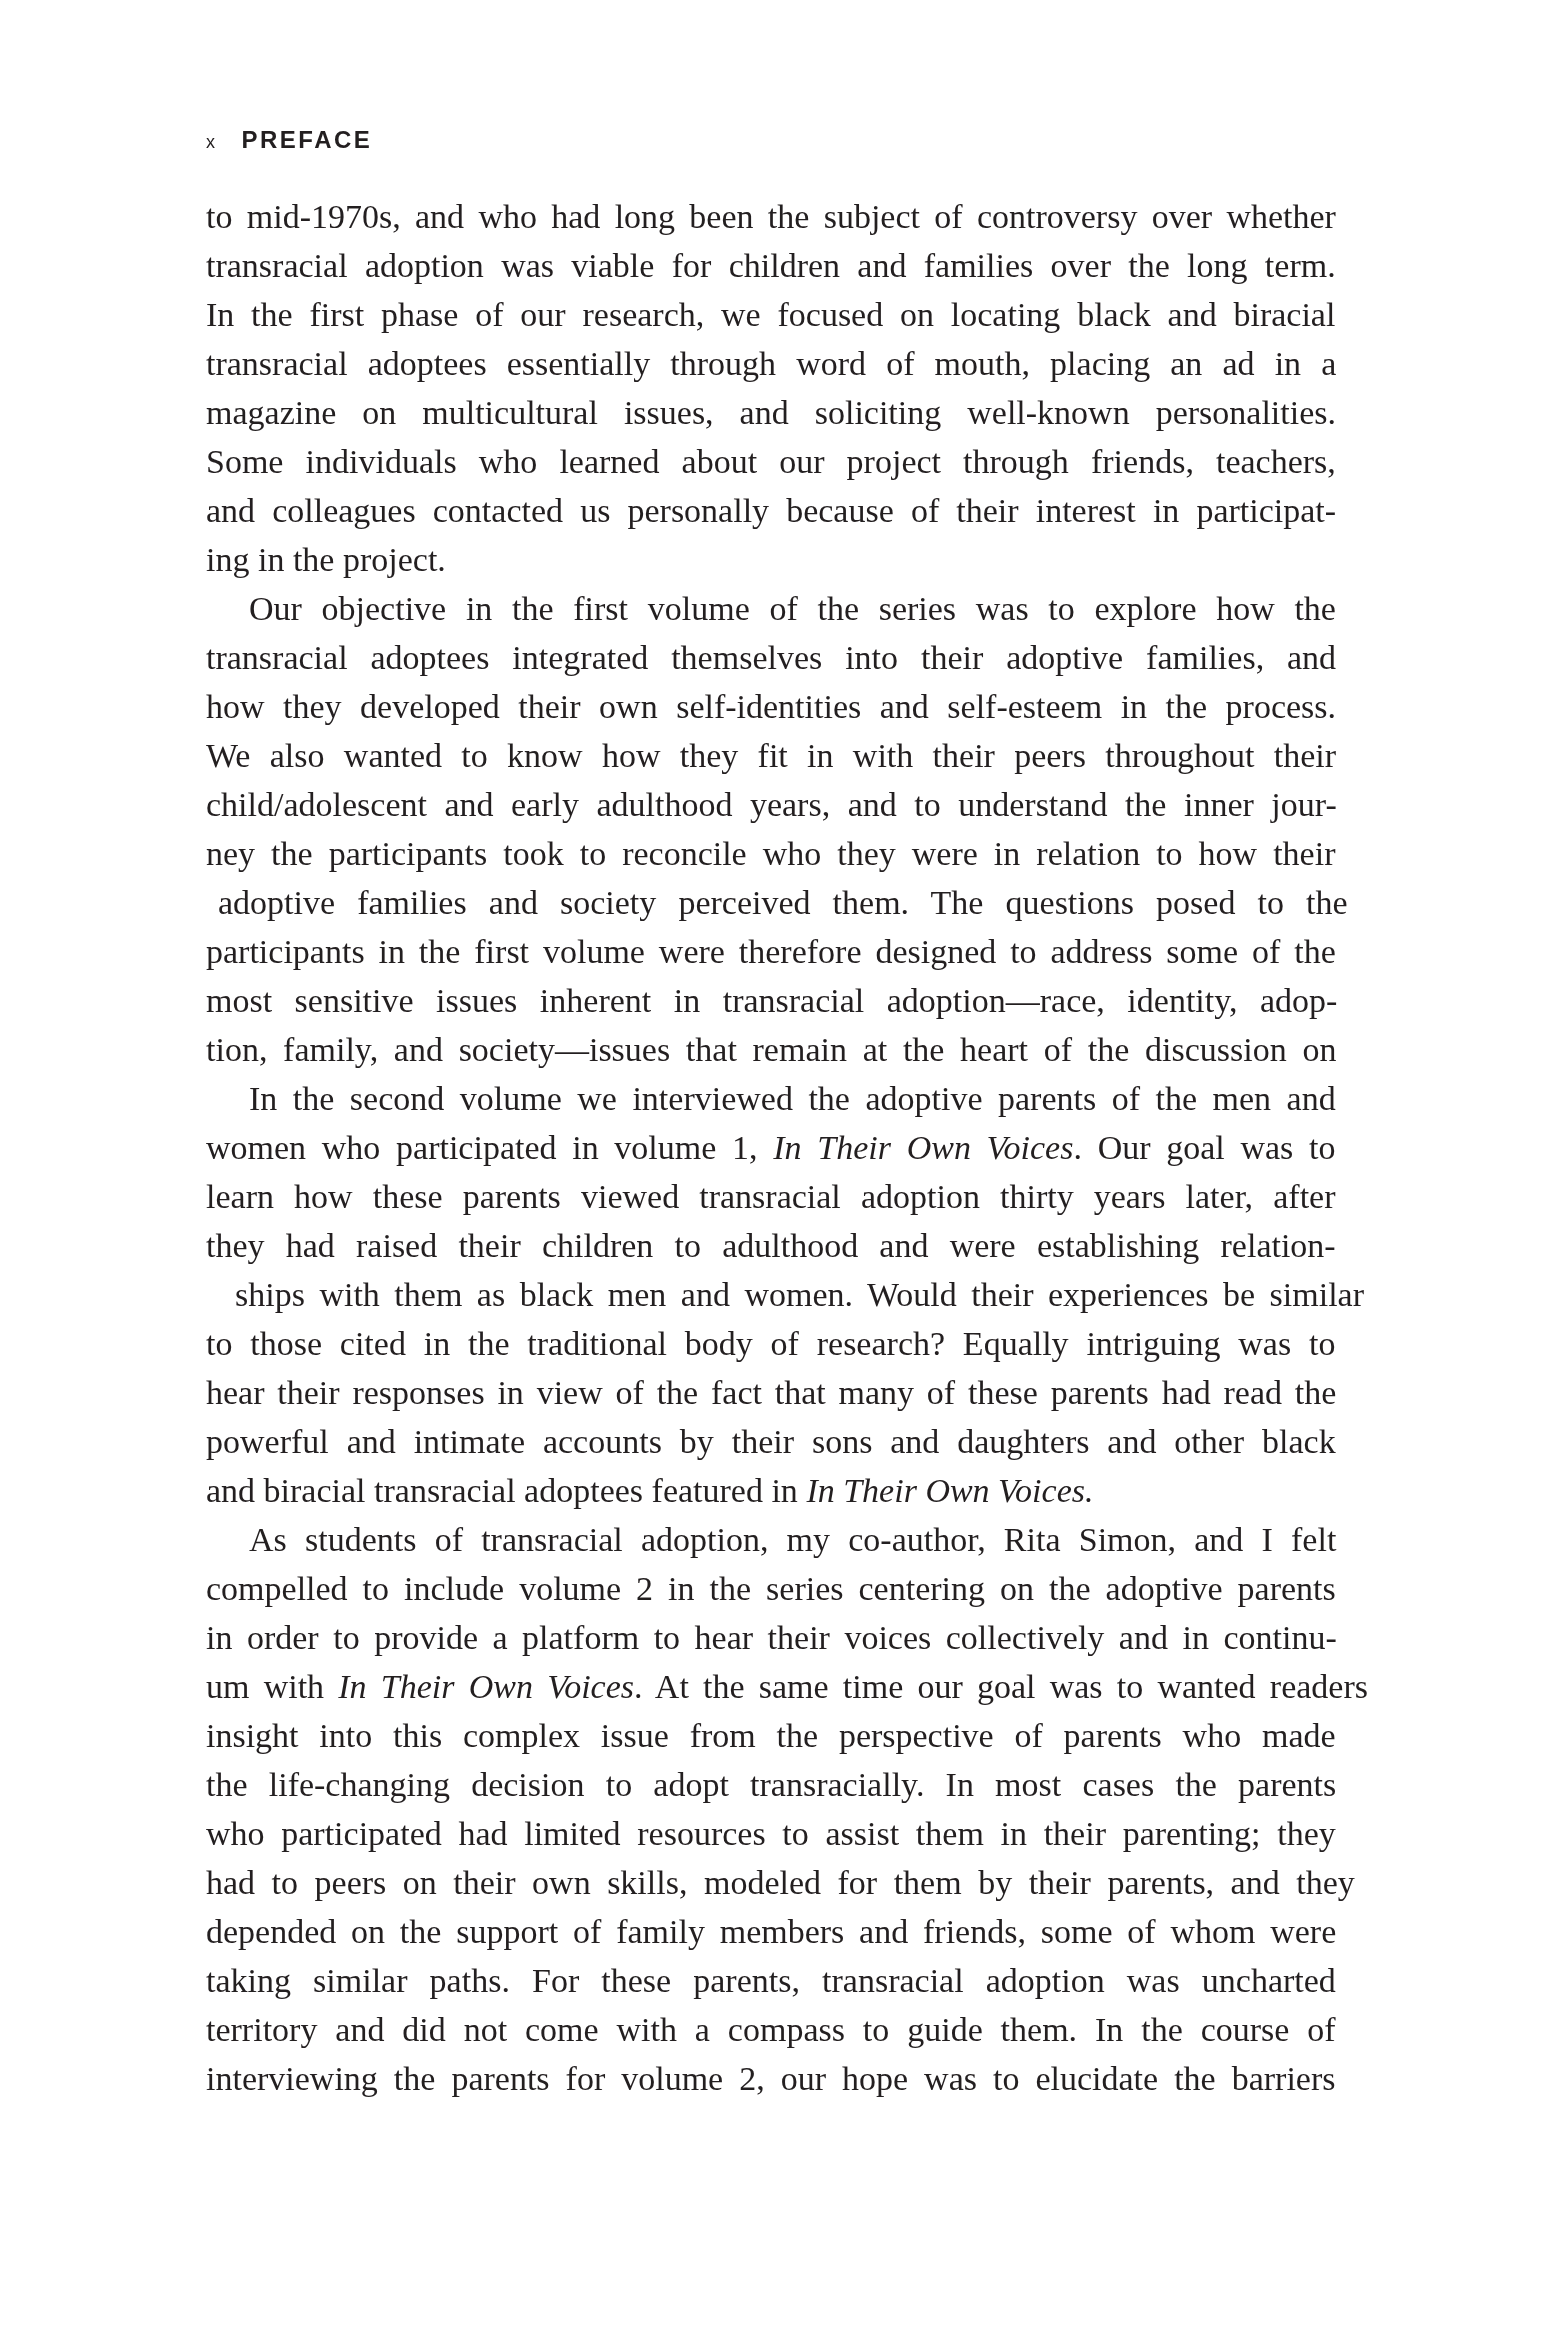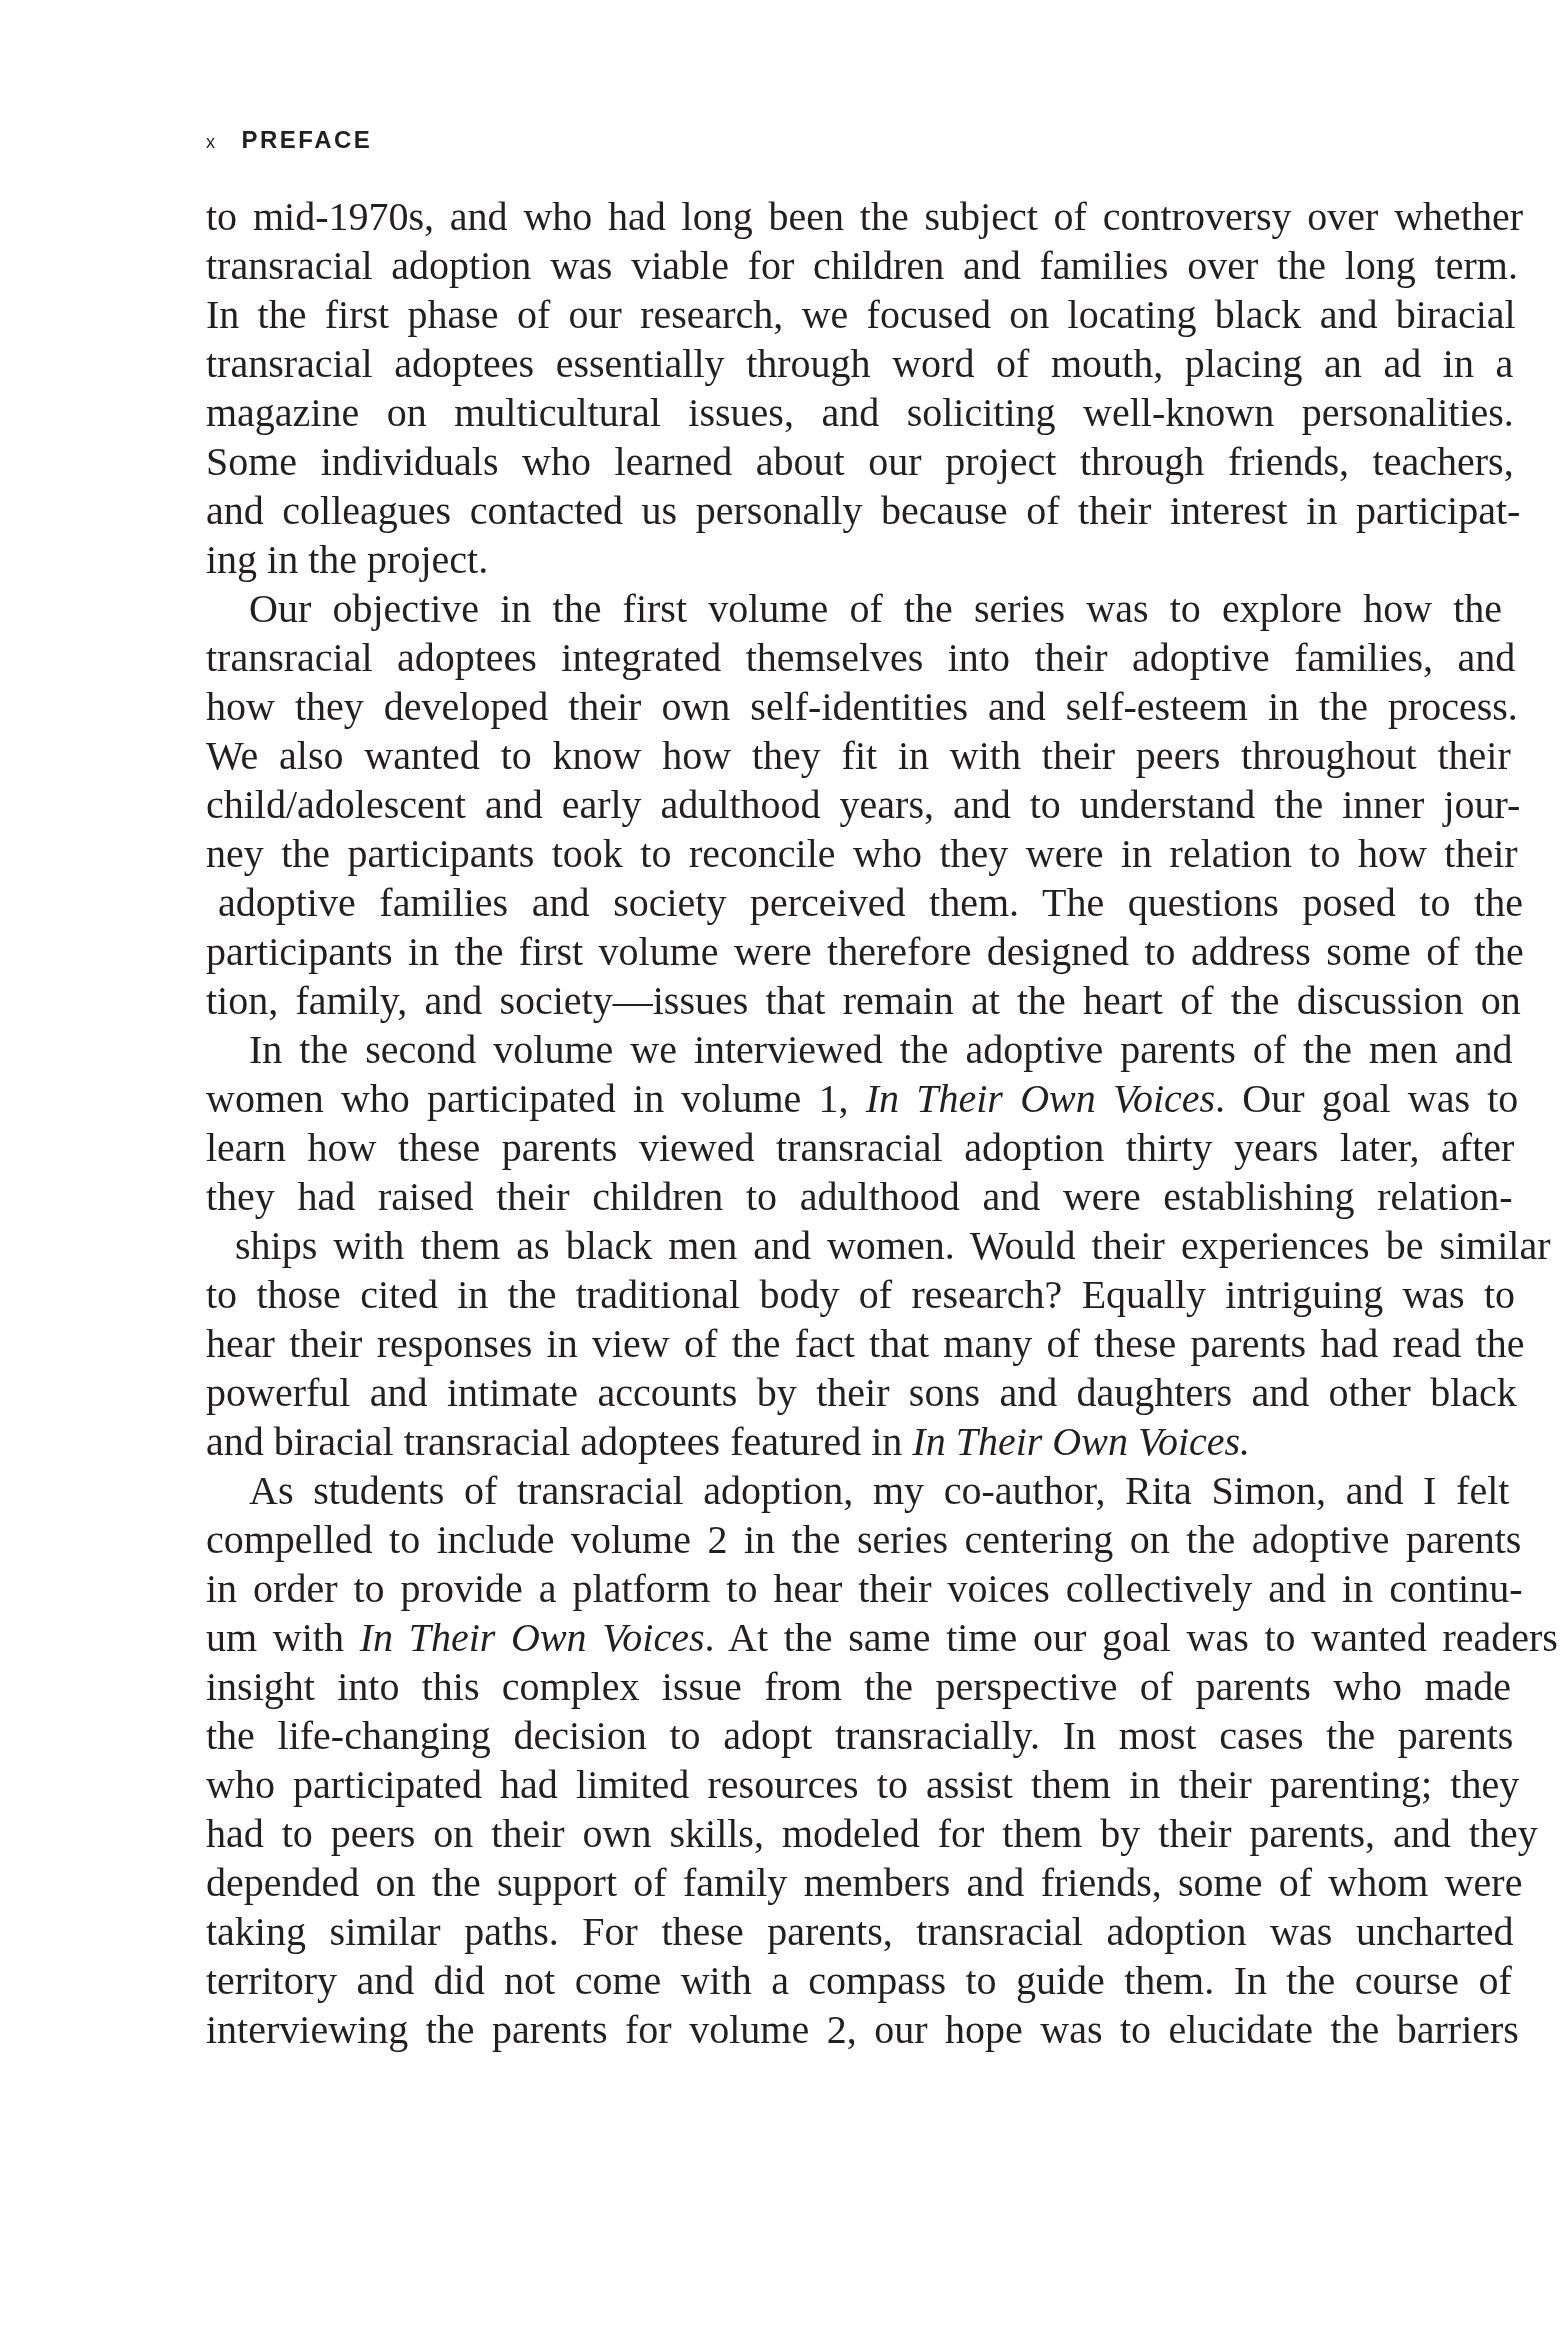--- a/index.html
+++ b/index.html
@@ -35,21 +35,21 @@
       font-weight: bold;
       letter-spacing: 2.5px;
       color: #231f20;
     }
     .body-text {
       position: absolute;
       left: 206px;
       top: 192px;
       width: 1128px;
       font-family: "Liberation Serif", serif;
-      font-size: 40px;
+      font-size: 34px;
       line-height: 49px;
       color: #231f20;
     }
     .line {
       display: block;
       height: 49px;
       white-space: nowrap;
       text-align: justify;
       text-align-last: justify;
       overflow: visible;
@@ -85,20 +85,21 @@
     </div>
     <div class="paragraph">
       <span class="line indent" style="display: block; width: auto; word-spacing: 11.2px;"><span class="seg">Our objective in the first volume of the series was to explore how the</span></span>
       <span class="line" style="display: block; width: auto; word-spacing: 14.4px;"><span class="seg">transracial adoptees integrated themselves into their adoptive families, and</span></span>
       <span class="line" style="display: block; width: auto; word-spacing: 10px;"><span class="seg">how they developed their own self-identities and self-esteem in the process.</span></span>
       <span class="line" style="display: block; width: auto; word-spacing: 10.8px;"><span class="seg">We also wanted to know how they fit in with their peers throughout their</span></span>
       <span class="line" style="display: block; width: auto; word-spacing: 9px;"><span class="seg">child/adolescent and early adulthood years, and to understand the inner jour-</span></span>
       <span class="line" style="display: block; width: auto; word-spacing: 7.5px;"><span class="seg">ney the participants took to reconcile who they were in relation to how their</span></span>
       <span class="line" style="display: block; width: auto; word-spacing: 13.6px; margin-left: 12px;"><span class="seg">adoptive families and society perceived them. The questions posed to the</span></span>
       <span class="line" style="display: block; width: auto; word-spacing: 5.4px;"><span class="seg">participants in the first volume were therefore designed to address some of the</span></span>
+      <span class="line" style="display: block; width: auto; word-spacing: 14px;"><span class="seg">most sensitive issues inherent in transracial adoption—race, identity, adop-</span></span>
       <span class="line" style="display: block; width: auto; word-spacing: 7.2px;"><span class="seg">tion, family, and society—issues that remain at the heart of the discussion on</span></span>
     </div>
     <div class="paragraph">
       <span class="line indent" style="display: block; width: auto; word-spacing: 7px;"><span class="seg">In the second volume we interviewed the adoptive parents of the men and</span></span>
       <span class="line" style="display: block; width: auto; word-spacing: 7.2px;"><span class="seg">women who participated in volume 1, </span><span class="seg italic">In Their Own Voices</span><span class="seg">. Our goal was to</span></span>
       <span class="line" style="display: block; width: auto; word-spacing: 11.6px;"><span class="seg">learn how these parents viewed transracial adoption thirty years later, after</span></span>
       <span class="line" style="display: block; width: auto; word-spacing: 12.7px;"><span class="seg">they had raised their children to adulthood and were establishing relation-</span></span>
       <span class="line" style="display: block; width: auto; word-spacing: 6px; margin-left: 29px;"><span class="seg">ships with them as black men and women. Would their experiences be similar</span></span>
       <span class="line" style="display: block; width: auto; word-spacing: 9.3px;"><span class="seg">to those cited in the traditional body of research? Equally intriguing was to</span></span>
       <span class="line" style="display: block; width: auto; word-spacing: 4.3px;"><span class="seg">hear their responses in view of the fact that many of these parents had read the</span></span>

